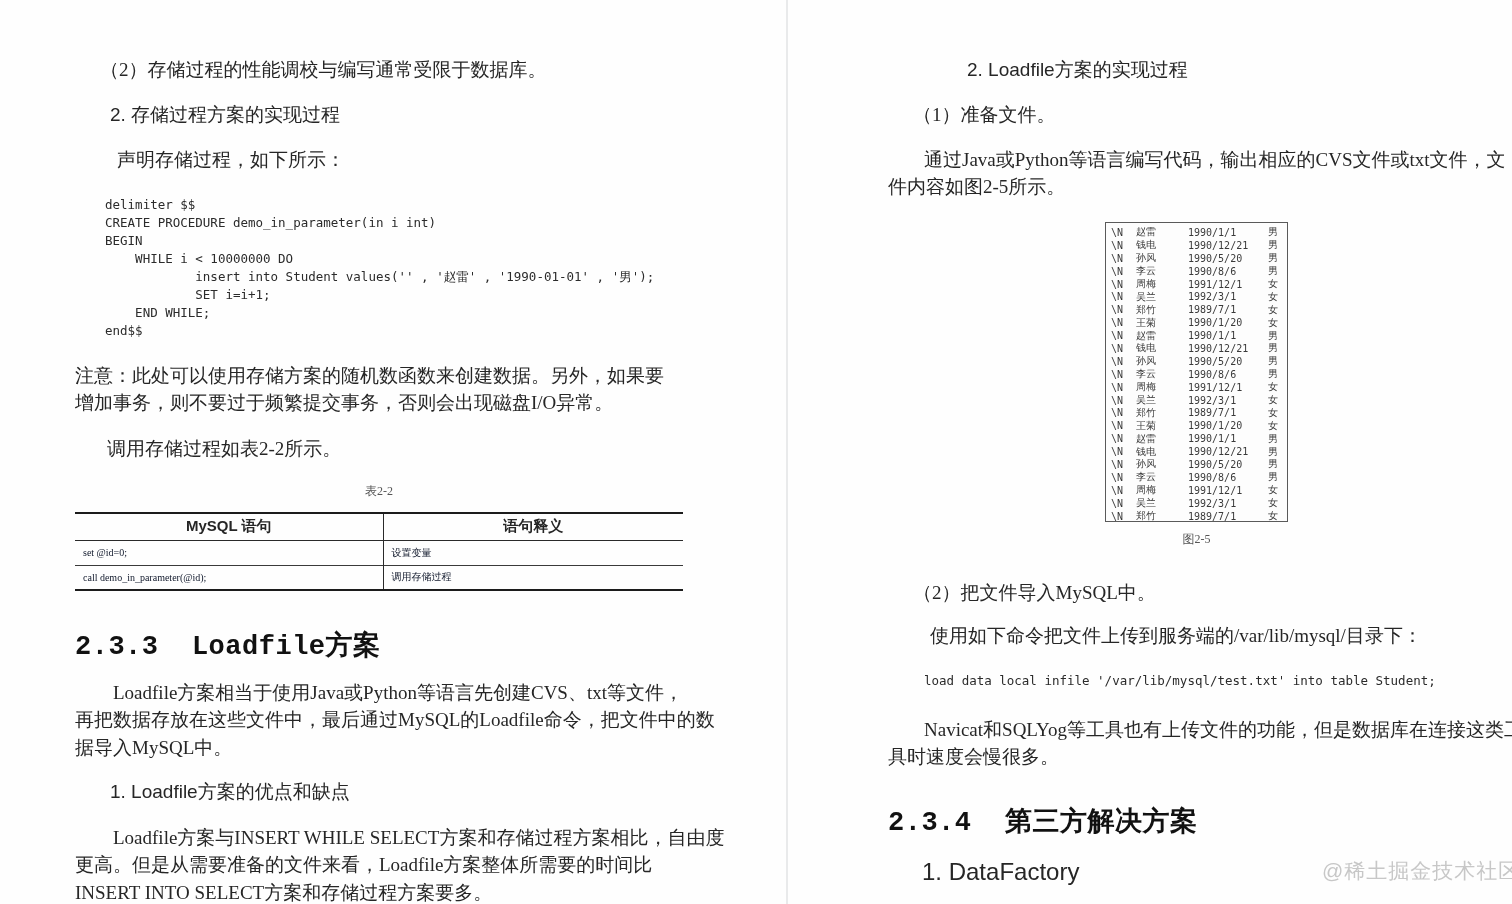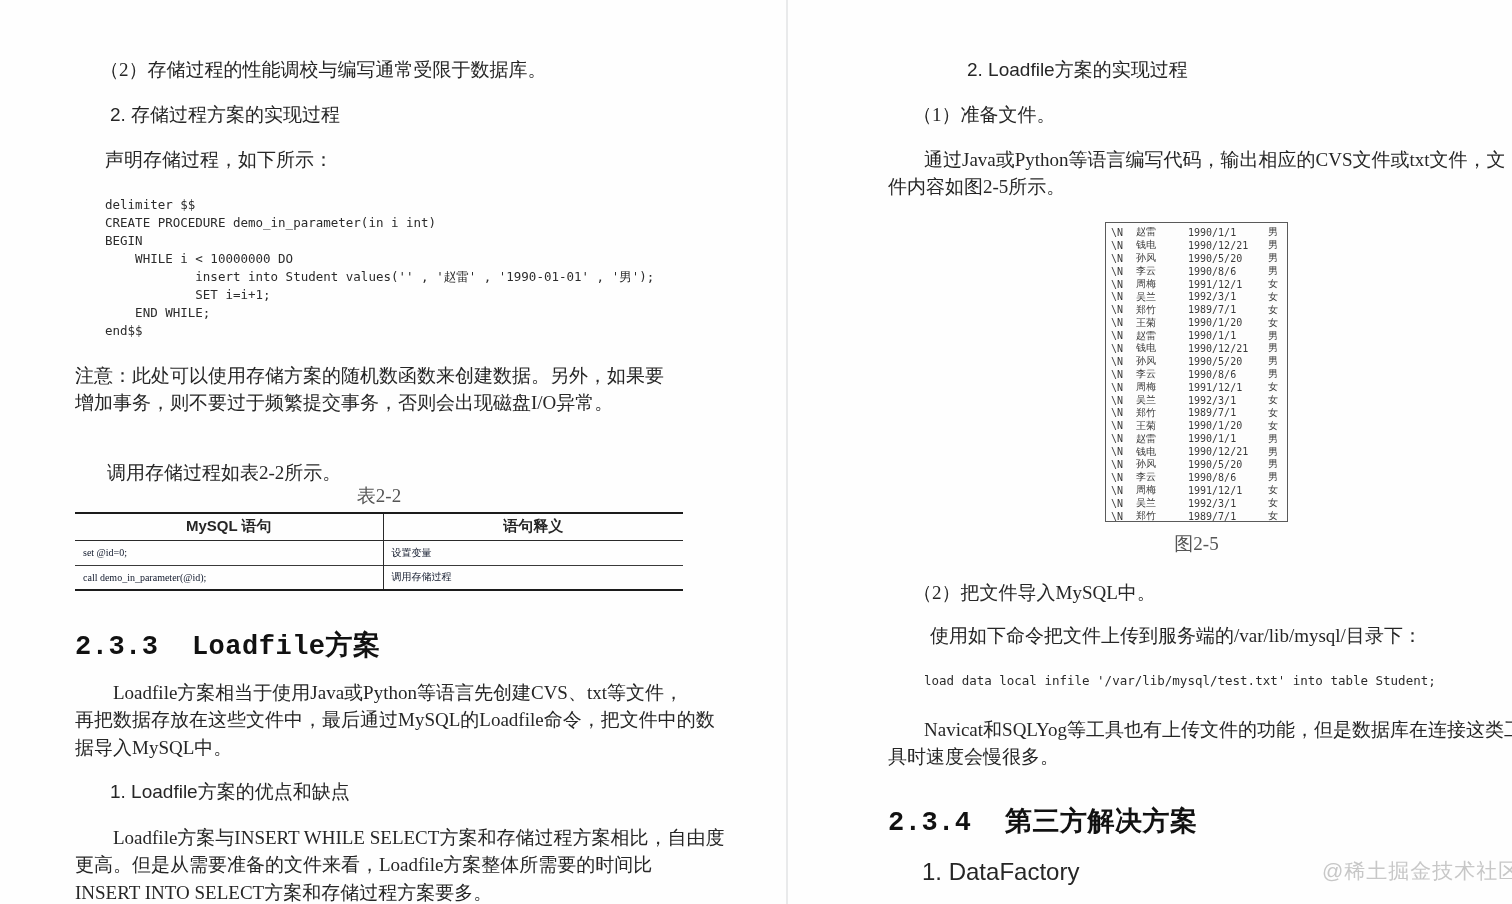--- a/index.html
+++ b/index.html
@@ -15,21 +15,21 @@
   .page-right { left:886px; width:626px; overflow:hidden; }
   .el { position:absolute; white-space:pre; }
   .p  { font-size:19px; line-height:27.4px; }
   .p .line { height:27.4px; }
   .subhead { font-family:"Liberation Sans","DejaVu Sans",sans-serif; font-size:19px; }
   .bighead { font-family:"Liberation Mono","DejaVu Sans",monospace;
              font-size:27px; font-weight:bold; color:#111; letter-spacing:.5px; }
   .code { font-family:"DejaVu Sans Mono","Liberation Mono",monospace;
           font-size:12.5px; line-height:18px; color:#2b2b2b; }
   .code .line { height:18px; }
-  .caption { font-size:19px; color:#555; text-align:center; }
+  .caption { font-size:12px; color:#555; text-align:center; }
   
   .tbl { border-collapse:collapse; width:608px;
          border-top:2.5px solid #1c1c1c; border-bottom:2.5px solid #1c1c1c; }
   .tbl th { font-family:"Liberation Sans","DejaVu Sans",sans-serif; font-weight:600;
             font-size:15px; height:27px; text-align:center;
             border-bottom:1.5px solid #2a2a2a; }
   .tbl td { font-size:10px; height:25px; padding-left:8px; text-align:left; color:#0f172a; }
   .tbl .c0 { width:308px; border-right:1.2px solid #2a2a2a; }
   .tbl tr + tr td { border-top:1px solid #3a3a3a; }
   
@@ -48,27 +48,27 @@
 <body>
 
 <div class="gutter" style="left:786px; background:#e9eaeb;"></div>
 
 <div class="page page-left">
 
   <div class="el p" style="top:56px; left:25px;">（2）存储过程的性能调校与编写通常受限于数据库。</div>
 
   <div class="el subhead" style="top:102px; left:35px;">2. 存储过程方案的实现过程</div>
 
-  <div class="el p" style="top:146px; left:30px;">声明存储过程，如下所示：</div>
+  <div class="el p" style="top:146px; left:42px;">声明存储过程，如下所示：</div>
 
   <div class="el code" style="top:196px; left:30px;"><div class="line">delimiter $$</div><div class="line">CREATE PROCEDURE demo_in_parameter(in i int)</div><div class="line">BEGIN</div><div class="line">    WHILE i &lt; 10000000 DO</div><div class="line">            insert into Student values('' , '赵雷' , '1990-01-01' , '男');</div><div class="line">            SET i=i+1;</div><div class="line">    END WHILE;</div><div class="line">end$$</div></div>
 
   <div class="el p" style="top:362px; left:0;"><div class="line">注意：此处可以使用存储方案的随机数函数来创建数据。另外，如果要</div><div class="line">增加事务，则不要过于频繁提交事务，否则会出现磁盘I/O异常。</div></div>
 
-  <div class="el p" style="top:459px; left:32px;">调用存储过程如表2-2所示。</div>
+  <div class="el p" style="top:435px; left:32px;">调用存储过程如表2-2所示。</div>
 
   <div class="el caption" style="top:483px; left:0; width:608px;">表2-2</div>
 
   <table class="el tbl" style="top:512px; left:0;">
     <thead>
       <tr>
         <th class="c0">MySQL 语句</th>
         <th>语句释义</th>
       </tr>
     </thead>

